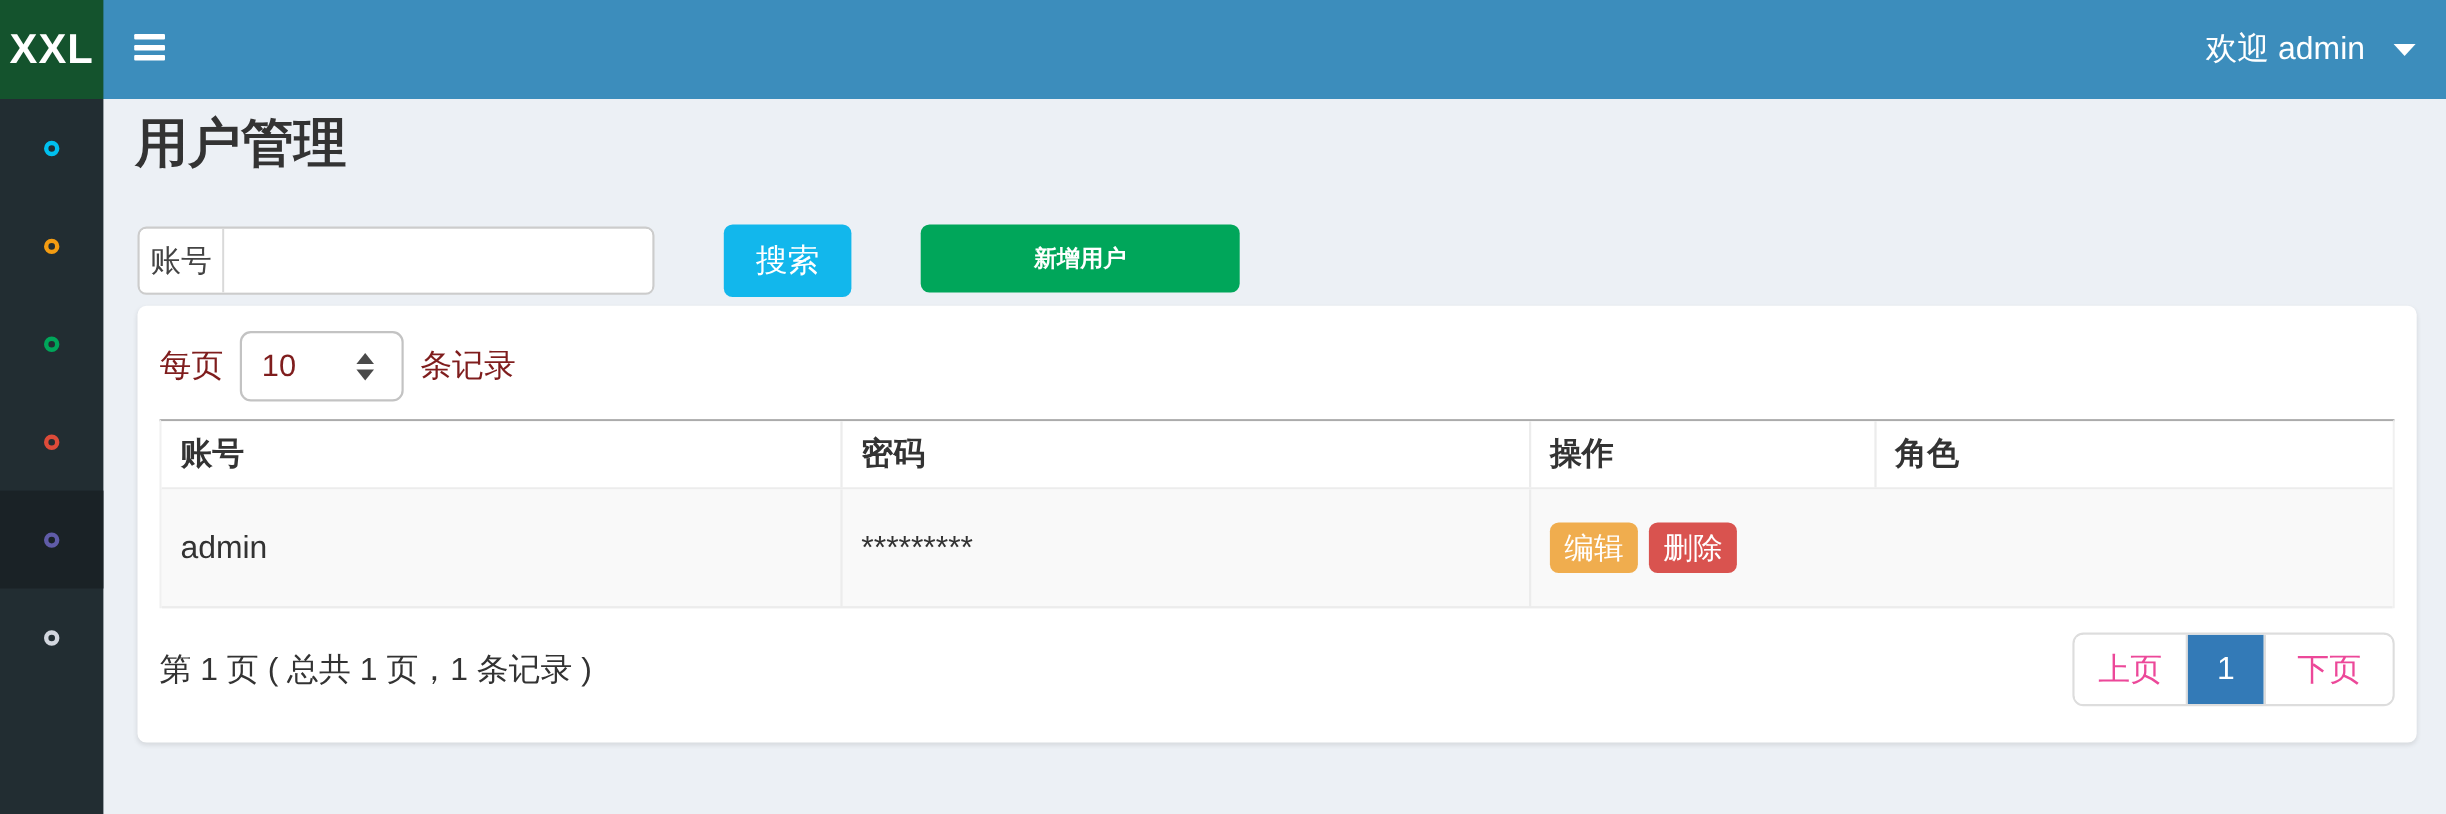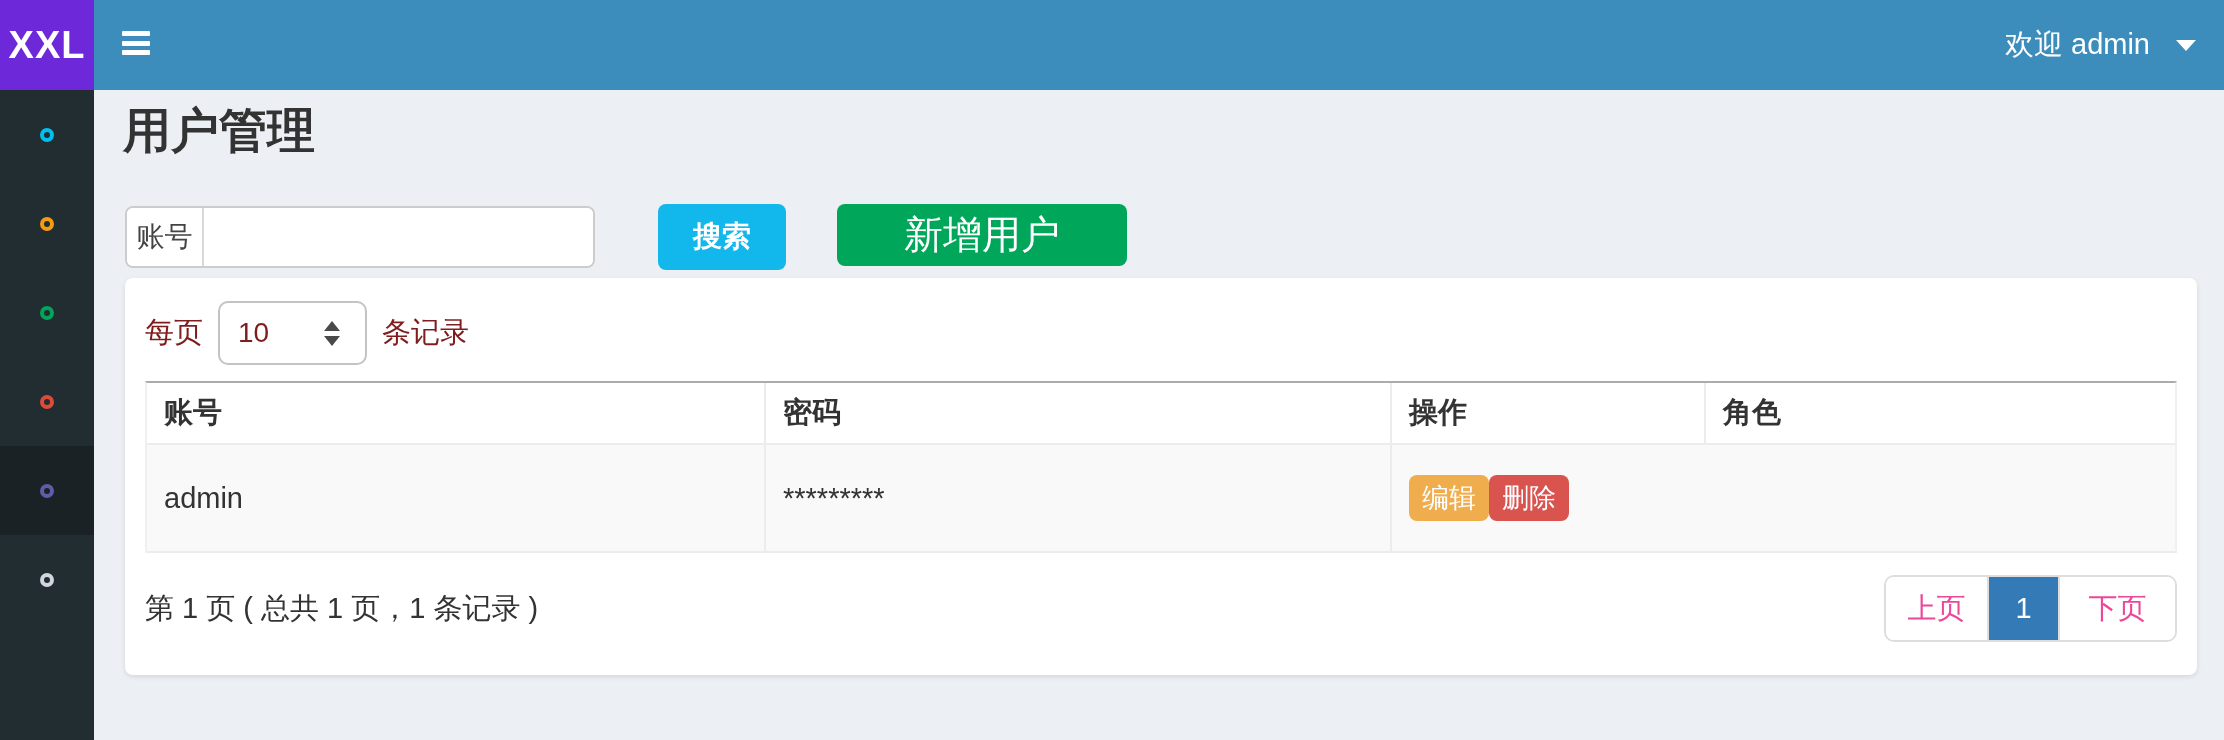--- a/index.html
+++ b/index.html
@@ -71,26 +71,26 @@
     font-size: 28px; color: #444;
     border-right: 2px solid #d9d9d9; background: #fff;
   }
   .search-input {
     flex: 1; border: none; outline: none; font-size: 28px; padding: 0 14px;
     font-family: "Liberation Sans", "DejaVu Sans", sans-serif;
   }
   .btn { border: none; border-radius: 8px; color: #fff; cursor: pointer;
          font-family: "Liberation Sans", "DejaVu Sans", sans-serif; }
   .btn-search {
-    position: absolute; left: 658px; top: 204px; width: 128px; height: 66px;
-    font-size: 29px; font-weight: 700;
+    position: absolute; left: 658px; top: 204px; width: 116px; height: 66px;
+    font-size: 29px; font-weight: 400;
   }
   .btn-add {
     position: absolute; left: 837px; top: 204px; width: 290px; height: 62px;
-    font-size: 39px; font-weight: 400;
+    font-size: 21px; font-weight: 700;
   }
 
   
   .panel {
     position: absolute; left: 125px; top: 278px; width: 2072px; height: 397px;
     background: #fff; border-radius: 8px;
     box-shadow: 0 2px 5px rgba(0,0,0,0.10);
   }
 
   .pagesize-row {
@@ -117,21 +117,21 @@
   }
   .t-row { display: grid; grid-template-columns: 619px 626px 314px 469px; }
   .t-head { height: 62px; background: #fff; border-bottom: 2px solid #ececec; }
   .t-head .t-cell { font-weight: 700; }
   .t-data { height: 108px; background: #f9f9f9; border-bottom: 2px solid #ececec; }
   .t-cell {
     display: flex; align-items: center; padding-left: 17px;
     font-size: 29px; color: #333; border-right: 2px solid #ececec;
   }
   .t-cell:last-child { border-right: none; }
-  .actions-cell { }
+  .actions-cell { gap: 10px; }
   .btn-mini {
     height: 46px; padding: 0 13px; border-radius: 8px;
     font-size: 27px; font-weight: 500; color: #fff; border: none; cursor: pointer;
   }
 
   
   .pagination-info {
     position: absolute; left: 20px; top: 297px; height: 67px;
     display: flex; align-items: center; font-size: 29px; color: #333;
   }
@@ -145,21 +145,21 @@
     font-size: 29px; color: #ec4899; background: #fff; cursor: pointer;
   }
   .pager-prev { width: 103px; border-right: 2px solid #ddd; }
   .pager-page { width: 69px; color: #fff; }
   .pager-next { width: 117px; border-left: 2px solid #ddd; }
 </style>
 </head>
 <body>
 
 <header class="navbar" style="background-color: rgb(60, 141, 188);">
-  <div class="logo" style="background-color: #6d28d9;">XXL</div>
+  <div class="logo" style="background-color: #14532d;">XXL</div>
   <div class="hamburger">
     <span></span>
       <span></span>
       <span></span>
   </div>
   <div class="welcome">
     <span>欢迎 admin</span>
     <span class="caret-down"></span>
   </div>
 </header>

